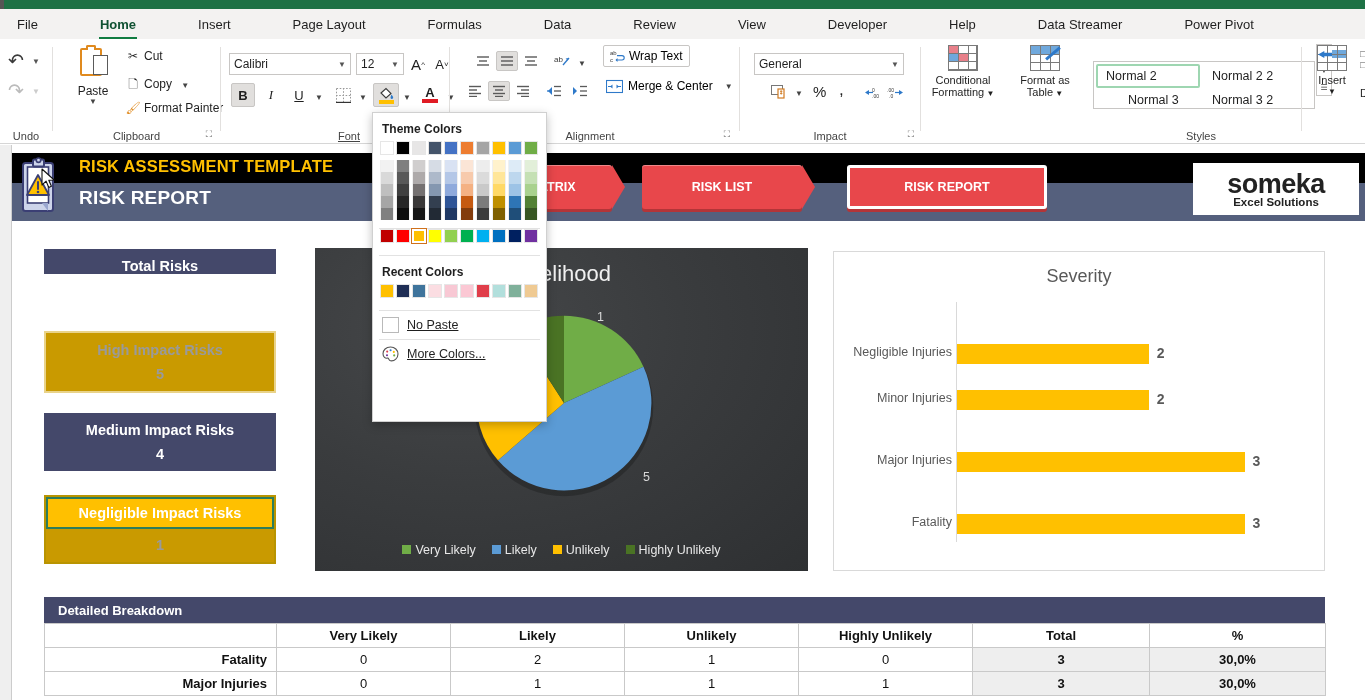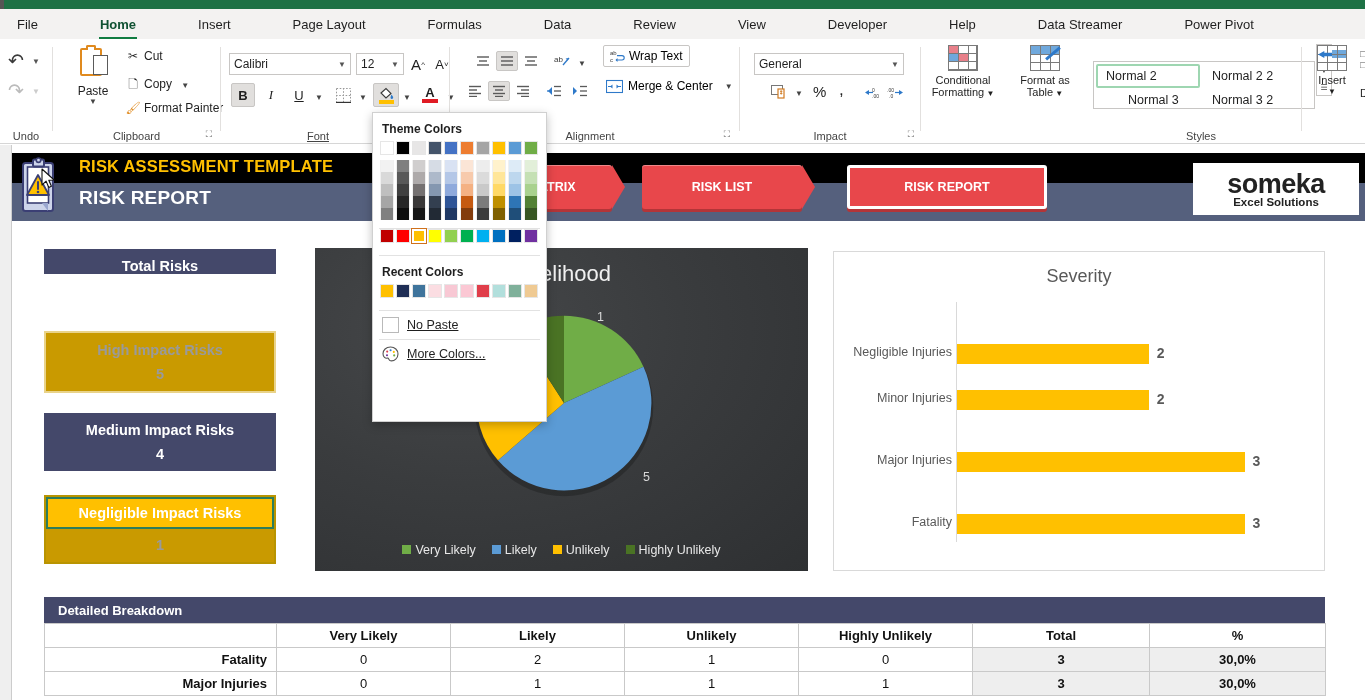--- a/index.html
+++ b/index.html
@@ -253,21 +253,21 @@
         </svg>
       </div>
       <span class="car-sm" style="left:182px; top:54px;">▼</span>
       <div class="btn-sq" style="left:196px; top:44px; width:26px; height:24px;">
         <div style="text-align:center;line-height:11px;">
           <div style="font-size:13px;font-weight:600;">A</div>
           <div style="width:16px;height:4px;background:#e01b24;margin:1px auto 0;"></div>
         </div>
       </div>
       <span class="car-sm" style="left:226px; top:54px;">▼</span>
-      <span class="glabel" style="left:12px; width:170px;text-decoration:underline;">Font</span>
+      <span class="glabel" style="left:43px; width:170px;text-decoration:underline;">Font</span>
     </div>
     <div class="rsep" style="left:449px;"></div>
 
     <div class="rgroup align-grp">
       <div class="btn-sq" style="left:22px; top:12px; width:22px; height:20px;">
         <svg width="14" height="12" viewBox="0 0 14 12">
             <g stroke="#5a5a5a" stroke-width="1.4">
               <line x1="1" y1="2" x2="13" y2="2"></line>
               <line x1="3" y1="6" x2="11" y2="6"></line>
               <line x1="1" y1="10" x2="13" y2="10"></line>

